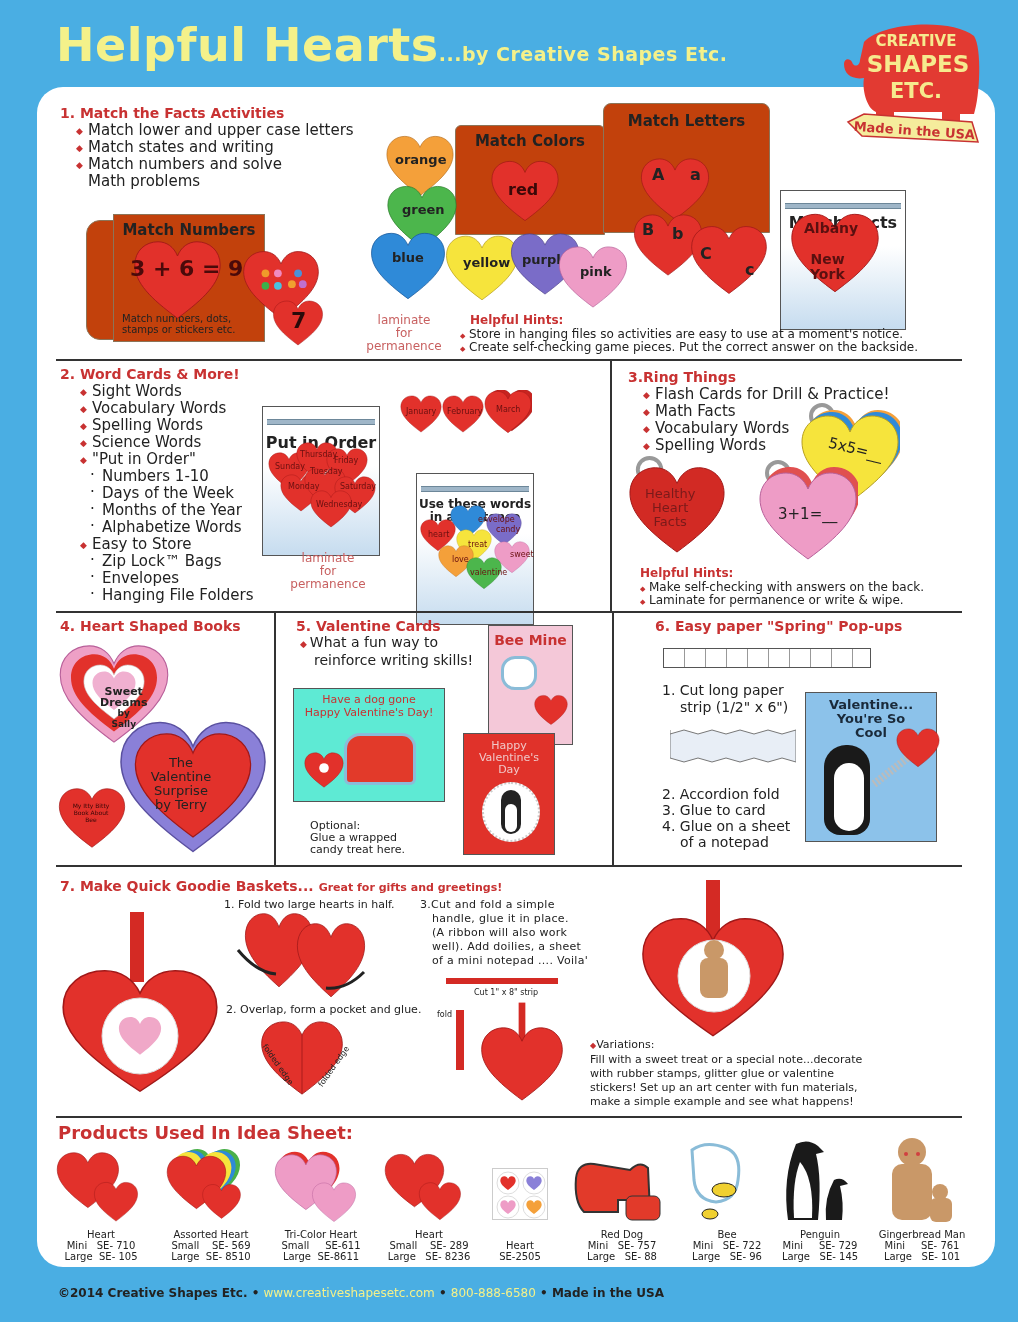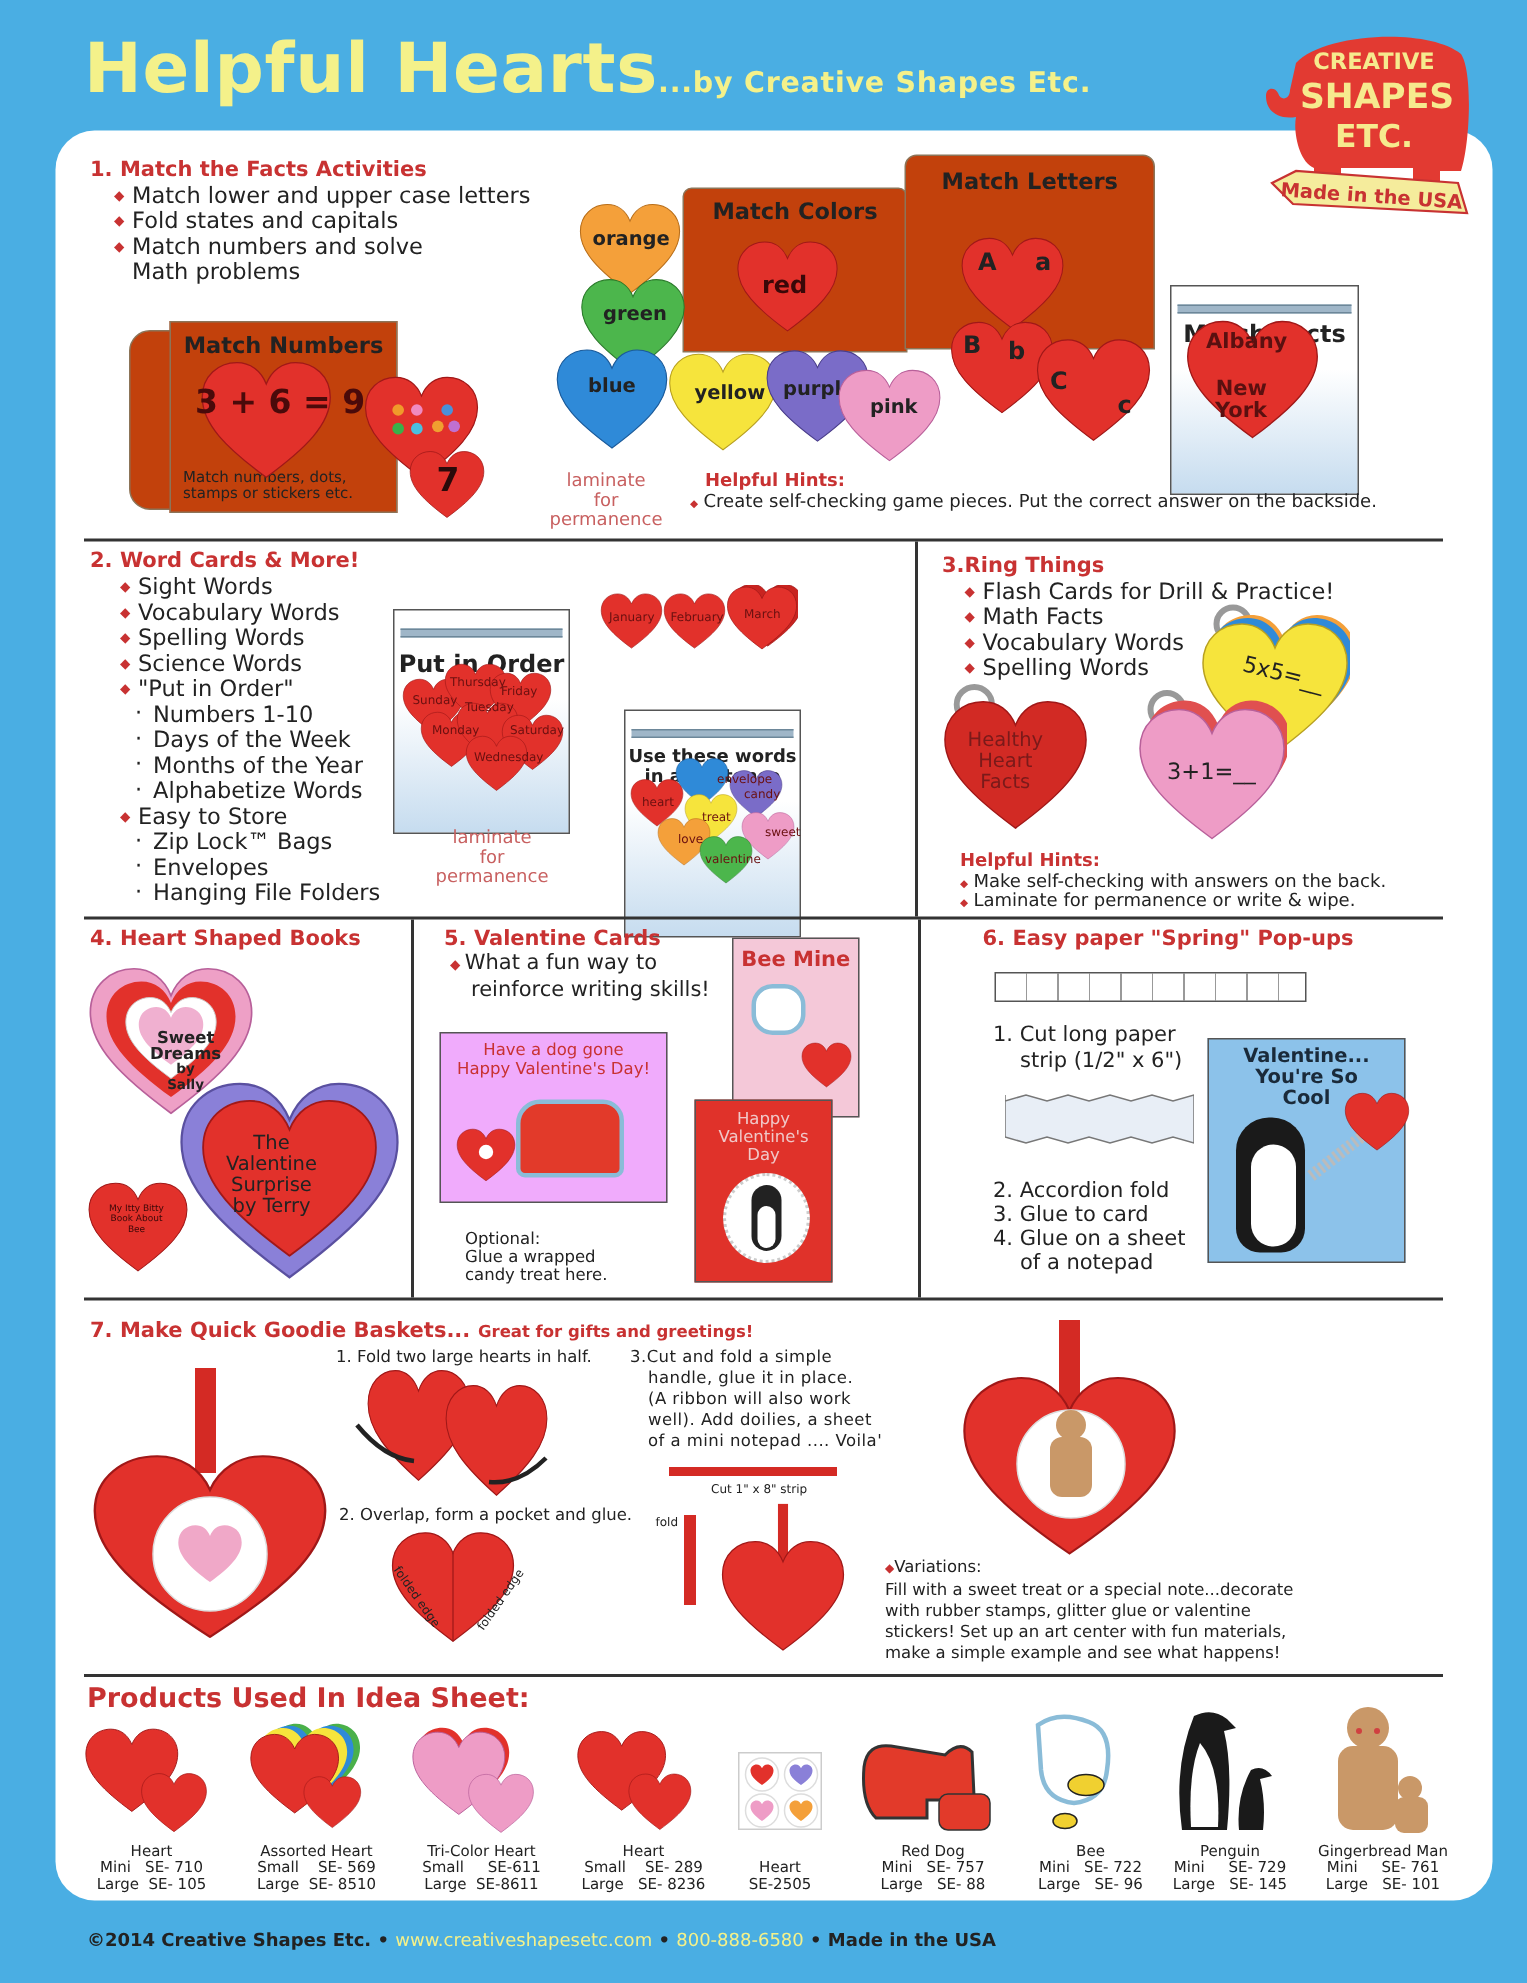--- a/index.html
+++ b/index.html
@@ -55,21 +55,21 @@
     <text x="76" y="54" text-anchor="middle" font-size="23" font-weight="bold" fill="#f6ea8e" font-family="DejaVu Sans, sans-serif">SHAPES</text>
     <text x="74" y="80" text-anchor="middle" font-size="21" font-weight="bold" fill="#f6ea8e" font-family="DejaVu Sans, sans-serif">ETC.</text>
     <path d="M6 104 L22 96 L130 104 L136 124 L20 118 Z" fill="#f5ec9c" stroke="#c83232" stroke-width="1.5"></path>
     <text x="72" y="117" text-anchor="middle" font-size="13" font-weight="bold" fill="#c83232" font-family="DejaVu Sans, sans-serif" transform="rotate(4 72 117)">Made in the USA</text>
   </svg>
 </div>
 
 <div class="abs sec-title" style="left:60px;top:105px;">1. Match the Facts Activities</div>
 <ul class="abs blist" style="left:76px;top:122px;">
   <li>Match lower and upper case letters</li>
-  <li>Fold states and capitals</li>
+  <li>Match states and writing</li>
   <li>Match numbers and solve</li>
   <li style="padding-left:12px" class="nob">Math problems</li>
 </ul>
 <style>.blist li.nob::before{content:"";}</style>
 
 <div class="abs folder" style="left:86px;top:220px;width:30px;height:120px;border-radius:14px 0 0 14px;"></div>
 <div class="abs folder" style="left:113px;top:214px;width:152px;height:128px;">
   <div style="font-weight:bold;font-size:15px;text-align:center;margin-top:6px;">Match Numbers</div>
   <div style="font-size:10px;line-height:11px;position:absolute;left:8px;bottom:6px;">
     <div>Match numbers, dots,</div>
@@ -160,20 +160,21 @@
     <div>York</div>
   </div>
 
 <div class="abs note-red" style="left:366px;top:314px;width:76px;">
   <div>laminate</div>
     <div>for</div>
     <div>permanence</div>
 </div>
 <div class="abs hint-title" style="left:470px;top:313px;">Helpful Hints:</div>
 <ul class="abs hint" style="left:460px;top:328px;">
+  <li>Store in hanging files so activities are easy to use at a moment's notice.</li>
   <li>Create self-checking game pieces. Put the correct answer on the backside.</li>
 </ul>
 
 <div class="abs hline" style="left:56px;top:359px;width:906px;"></div>
 
 <div class="abs sec-title" style="left:60px;top:366px;">2. Word Cards &amp; More!</div>
 <ul class="abs blist" style="left:80px;top:383px;">
   <li>Sight Words</li>
   <li>Vocabulary Words</li>
   <li>Spelling Words</li>
@@ -325,21 +326,21 @@
     <div>Bee</div>
 </div>
 
 <div class="abs vline" style="left:274px;top:613px;height:252px;"></div>
 
 <div class="abs sec-title" style="left:296px;top:618px;">5. Valentine Cards</div>
 <div class="abs" style="left:300px;top:634px;font-size:14px;line-height:16px;">
   <div><span style="color:#c83232;font-size:9px;">◆ </span><span>What a fun way to</span></div>
   <div style="padding-left:14px">reinforce writing skills!</div>
 </div>
-<div class="abs" style="left:293px;top:688px;width:152px;height:114px;background:#f0abfc;border:1px solid #555;">
+<div class="abs" style="left:293px;top:688px;width:152px;height:114px;background:#5eead4;border:1px solid #555;">
   <div style="font-size:11px;color:#c83232;text-align:center;margin-top:4px;line-height:13px;">
     <div>Have a dog gone</div>
       <div>Happy Valentine's Day!</div>
   </div>
   <div style="position:absolute;left:50px;top:44px;width:72px;height:52px;background:#e23a2a;border:3px solid #8abcd8;border-radius:16px 14px 6px 6px;"></div>
 </div>
 <svg class="abs" style="left:304px;top:752px" width="40" height="36" viewBox="0 0 100 90">
     <use href="#hp" fill="#e2312b" stroke="#a01818"></use>
     <circle cx="50" cy="40" r="12" fill="#fff"></circle>
   </svg>

